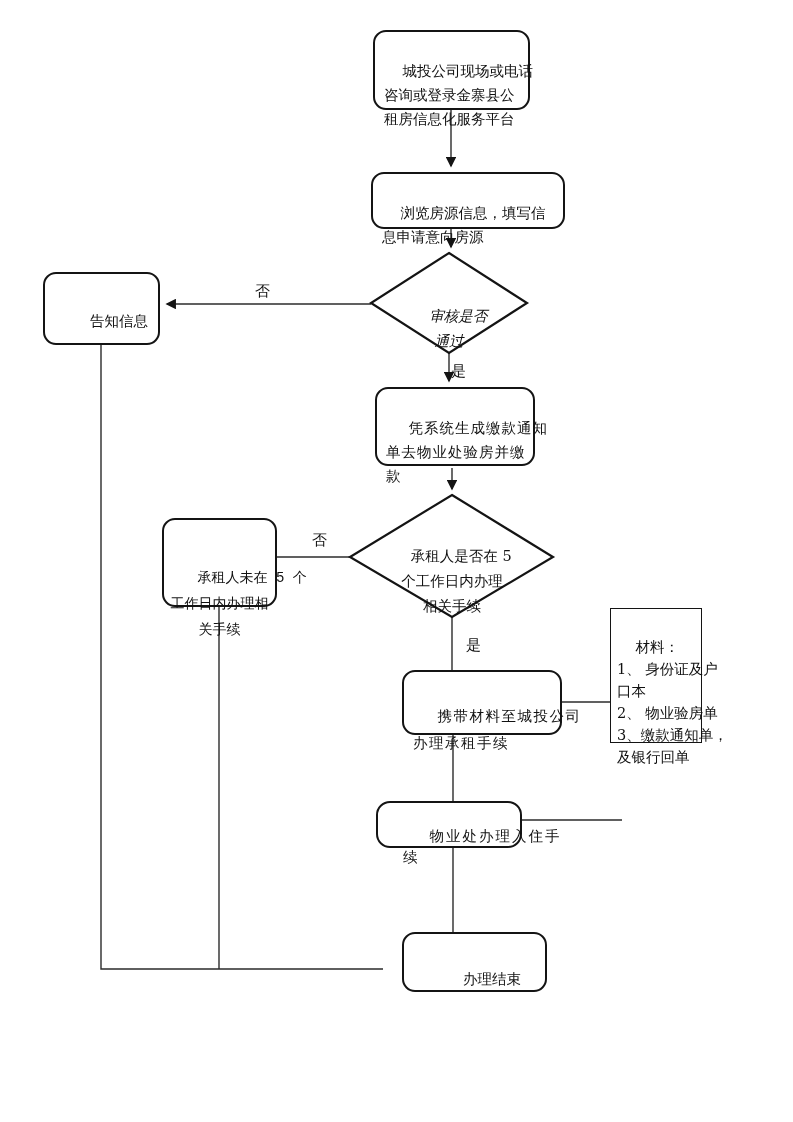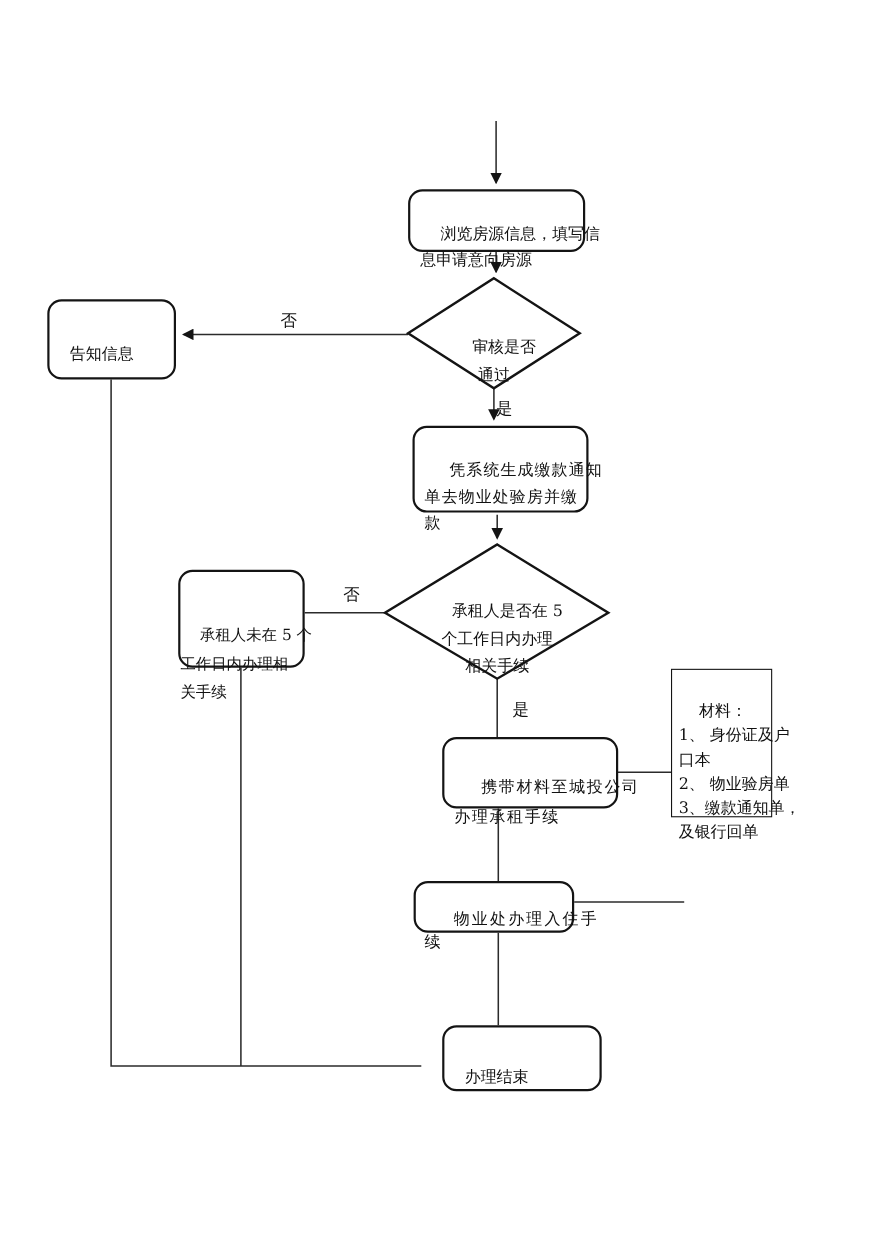--- a/index.html
+++ b/index.html
@@ -17,21 +17,21 @@
     box-sizing:border-box;
     background:#fff;
     border:2.5px solid #141414;
     font-size:14.5px;
     line-height:24px;
     white-space:pre;
     color:#111;
   }
   .round{border-radius:13px;}
   .sharp{border-width:1.5px;border-radius:0;line-height:22px;}
-  .ctr{}
+  .ctr{text-align:center;font-family:Liberation Mono, monospace;}
   .dtext{
     position:absolute;
     background:transparent;
     font-size:14.5px;
     line-height:25px;
     white-space:pre;
     text-align:center;
     color:#111;
   }
   .elabel{
@@ -81,27 +81,32 @@
       <line x1="219" y1="607" x2="219" y2="969"></line>
     </g>
     <g stroke="#141414" stroke-width="2.2" fill="#ffffff">
 
       <polygon points="449,253 527,303 449,353 371,303"></polygon>
 
       <polygon points="452,495 553,557 452,617 350,557"></polygon>
     </g>
   </svg>
 
+  <div class="node round" style="left:373px;top:30px;width:157px;height:80px;padding:3px 9px;">
+    <span>城投公司现场或电话
+咨询或登录金寨县公
+租房信息化服务平台</span>
+  </div>
 
-  <div class="node round" style="left:371px;top:172px;width:161px;height:57px;padding:3px 9px;">
+  <div class="node round" style="left:371px;top:172px;width:194px;height:57px;padding:3px 9px;">
     <span>浏览房源信息，填写信
 息申请意向房源</span>
   </div>
 
-  <div class="dtext" style="left:389px;top:279px;width:120px;">
+  <div class="dtext" style="left:389px;top:279px;width:120px;font-style:italic;">
     <span>审核是否
 通过</span>
   </div>
 
   <div class="node round ctr" style="left:43px;top:272px;width:117px;height:73px;padding-top:12px;">
     <span>告知信息</span>
   </div>
 
   <div class="node round" style="left:375px;top:387px;width:160px;height:79px;padding:3px 9px;letter-spacing:1px;">
     <span>凭系统生成缴款通知
@@ -128,21 +133,21 @@
 
   <div class="node sharp" style="left:610px;top:608px;width:92px;height:135px;padding:5px 6px;">
     <span>材料：
 1、 身份证及户
 口本
 2、 物业验房单
 3、缴款通知单，
 及银行回单</span>
   </div>
 
-  <div class="node round" style="left:376px;top:801px;width:146px;height:47px;padding:2px 8px;line-height:21px;letter-spacing:2px;">
+  <div class="node round" style="left:376px;top:801px;width:146px;height:47px;padding:2px 25px;line-height:21px;letter-spacing:2px;border-radius:14px;">
     <span>物业处办理入住手
 续</span>
   </div>
 
 
   <div class="node round ctr" style="left:402px;top:932px;width:145px;height:60px;padding-top:10px;">
     <span>办理结束</span>
   </div>
 
   <div class="elabel" style="left:255px;top:282px;">否</div>

